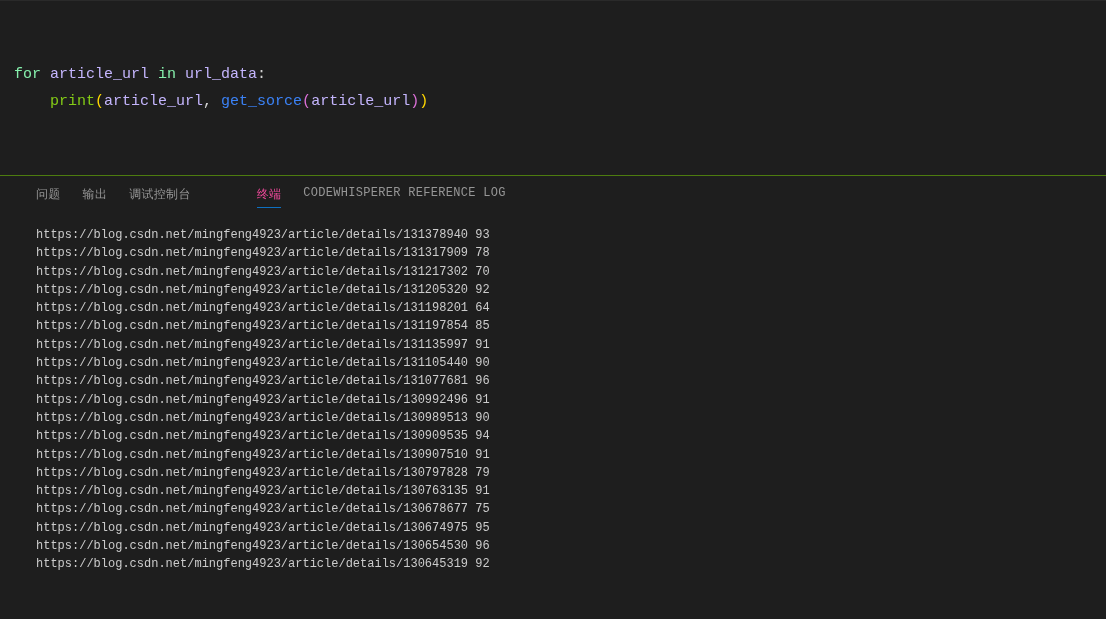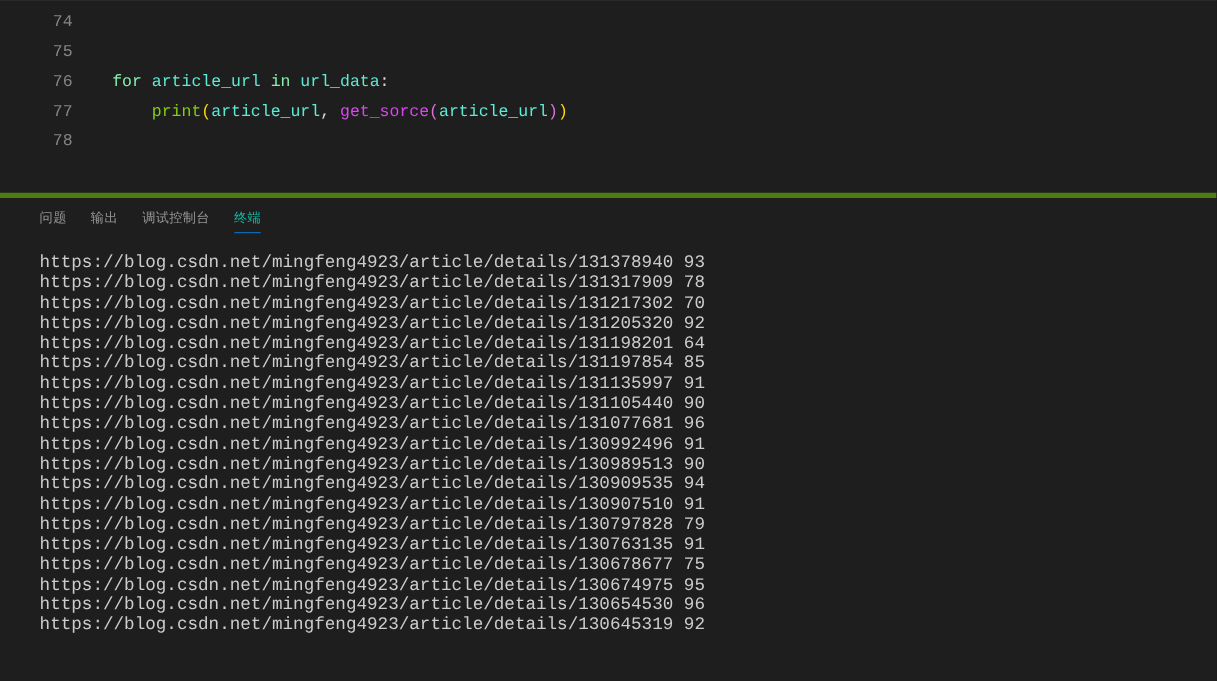--- a/index.html
+++ b/index.html
@@ -36,85 +36,80 @@
     flex: 1;
     white-space: pre;
     font-size: 15px;
     line-height: 27px;
     padding-top: 6px;
     padding-left: 14px;
     color: #d4d4d4;
   }
   .code .row { height: 27px; display: block; }
   .tok-kw   { color: #86efac; }
-  .tok-var  { color: #5eead4; font-family: Liberation Mono, monospace; }
+  .tok-var  { color: #c4b5fd; font-family: Liberation Mono, monospace; }
   .tok-fn   { color: #84cc16; }
-  .tok-call { color: #d946ef; }
+  .tok-call { color: #3b82f6; }
   .tok-punc { color: #d4d4d4; }
   .tok-par  { color: #ffd700; }
   .tok-par2 { color: #da70d6; }
 
   
   .panel {
     flex: 1;
-    border-top: 5px solid #4d7c0f;
+    border-top: 1px solid #4d7c0f;
     display: flex;
     flex-direction: column;
     background: #1e1e1e;
   }
   .tabs {
     display: flex;
     gap: 22px;
     padding: 10px 20px 6px 36px;
     font-size: 12px;
     color: #969696;
     letter-spacing: 0.3px;
   }
   .tab { cursor: pointer; padding-bottom: 4px; }
   .tab.active {
-    color: #14b8a6;
+    color: #ec4899;
     border-bottom: 1px solid #0e70c0;
+    margin-left: 44px;
   }
   .terminal {
     flex: 1;
     padding: 12px 0 0 36px;
-    font-size: 16px;
+    font-size: 12px;
     line-height: 18.3px;
     color: #cccccc;
     white-space: pre;
     overflow: hidden;
   }
   .minimap {
     position: absolute;
     right: 0;
     top: 0;
     width: 18px;
     height: 175px;
   }
 </style>
 </head>
 <body>
 
 <div class="root">
 
   <div class="editor" style="height:175px; position:relative;">
-    <div class="gutter" id="gutter">
-        <div class="ln">74</div>
-        <div class="ln">75</div>
-        <div class="ln">76</div>
-        <div class="ln">77</div>
-        <div class="ln">78</div>
-      </div>
     <div class="code" id="code"><span class="row"></span><span class="row"></span><span class="row"><span class="tok-kw">for </span><span class="tok-var">article_url</span><span class="tok-kw"> in </span><span class="tok-var">url_data</span><span class="tok-punc">:</span></span><span class="row"><span>    </span><span class="tok-fn">print</span><span class="tok-par">(</span><span class="tok-var">article_url</span><span class="tok-punc">, </span><span class="tok-call">get_sorce</span><span class="tok-par2">(</span><span class="tok-var">article_url</span><span class="tok-par2">)</span><span class="tok-par">)</span></span><span class="row"></span></div>
     <div class="minimap"></div>
   </div>
 
   <div class="panel">
     <div class="tabs">
       <span class="tab">问题</span>
       <span class="tab">输出</span>
       <span class="tab">调试控制台</span>
       <span class="tab active">终端</span>
+      <span class="tab">CODEWHISPERER REFERENCE LOG</span>
     </div>
     <div class="terminal" id="terminal"><div>https://blog.csdn.net/mingfeng4923/article/details/131378940 93</div><div>https://blog.csdn.net/mingfeng4923/article/details/131317909 78</div><div>https://blog.csdn.net/mingfeng4923/article/details/131217302 70</div><div>https://blog.csdn.net/mingfeng4923/article/details/131205320 92</div><div>https://blog.csdn.net/mingfeng4923/article/details/131198201 64</div><div>https://blog.csdn.net/mingfeng4923/article/details/131197854 85</div><div>https://blog.csdn.net/mingfeng4923/article/details/131135997 91</div><div>https://blog.csdn.net/mingfeng4923/article/details/131105440 90</div><div>https://blog.csdn.net/mingfeng4923/article/details/131077681 96</div><div>https://blog.csdn.net/mingfeng4923/article/details/130992496 91</div><div>https://blog.csdn.net/mingfeng4923/article/details/130989513 90</div><div>https://blog.csdn.net/mingfeng4923/article/details/130909535 94</div><div>https://blog.csdn.net/mingfeng4923/article/details/130907510 91</div><div>https://blog.csdn.net/mingfeng4923/article/details/130797828 79</div><div>https://blog.csdn.net/mingfeng4923/article/details/130763135 91</div><div>https://blog.csdn.net/mingfeng4923/article/details/130678677 75</div><div>https://blog.csdn.net/mingfeng4923/article/details/130674975 95</div><div>https://blog.csdn.net/mingfeng4923/article/details/130654530 96</div><div>https://blog.csdn.net/mingfeng4923/article/details/130645319 92</div></div>
   </div>
 
 </div>
 
 </body></html>

